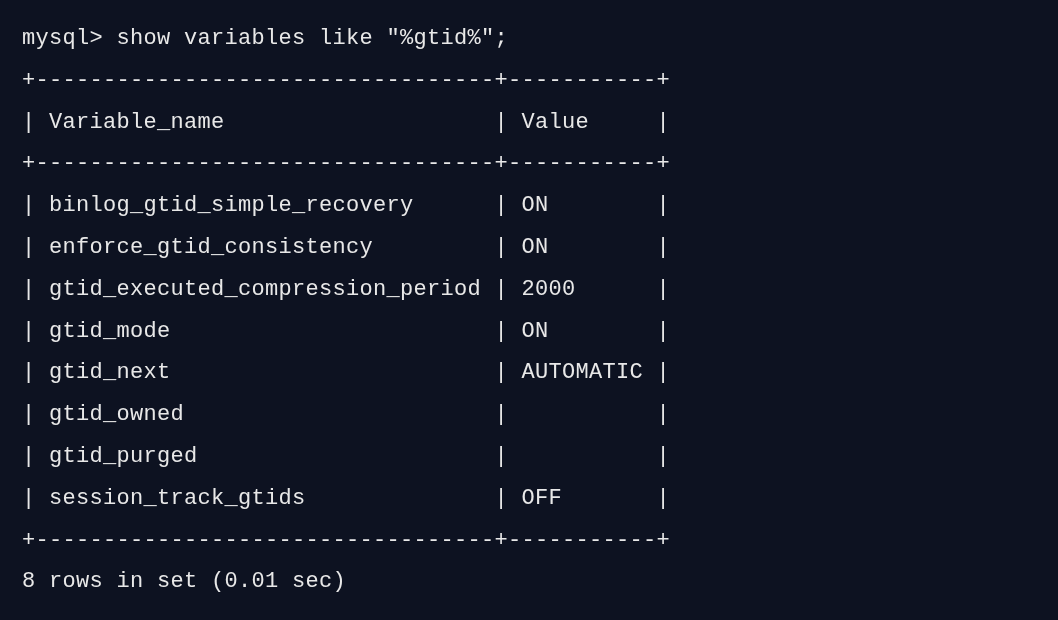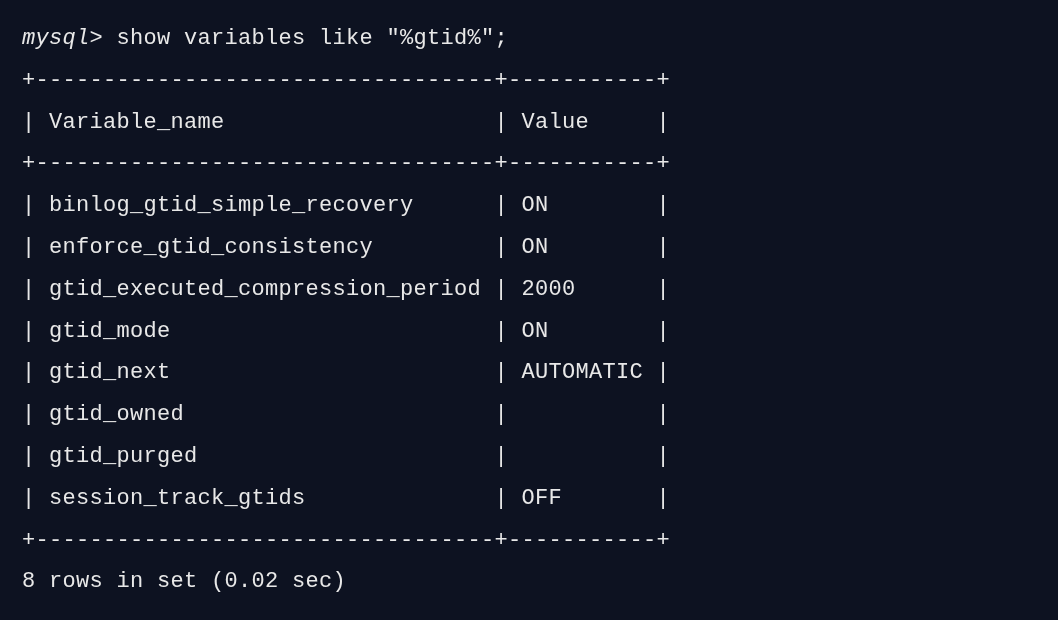--- a/index.html
+++ b/index.html
@@ -16,21 +16,20 @@
       padding: 18px 22px;
       width: 1058px;
       height: 620px;
       letter-spacing: 0.3px;
     }
     .terminal-line {
       white-space: pre;
     }
     .prompt {
       display: inline;
-      font-style: italic;
     }
     .command {
       display: inline;
     }
   </style>
 </head>
 <body>
 
 <div class="terminal-line"><span class="prompt">mysql&gt; </span><span class="command">show variables like "%gtid%";</span></div>
 <div class="terminal-line">+----------------------------------+-----------+</div>
@@ -38,13 +37,13 @@
 <div class="terminal-line">+----------------------------------+-----------+</div>
 <div class="terminal-line">| binlog_gtid_simple_recovery      | ON        |</div>
 <div class="terminal-line">| enforce_gtid_consistency         | ON        |</div>
 <div class="terminal-line">| gtid_executed_compression_period | 2000      |</div>
 <div class="terminal-line">| gtid_mode                        | ON        |</div>
 <div class="terminal-line">| gtid_next                        | AUTOMATIC |</div>
 <div class="terminal-line">| gtid_owned                       |           |</div>
 <div class="terminal-line">| gtid_purged                      |           |</div>
 <div class="terminal-line">| session_track_gtids              | OFF       |</div>
 <div class="terminal-line">+----------------------------------+-----------+</div>
-<div class="terminal-line">8 rows in set (0.02 sec)</div>
+<div class="terminal-line">8 rows in set (0.01 sec)</div>
 
 </body></html>

